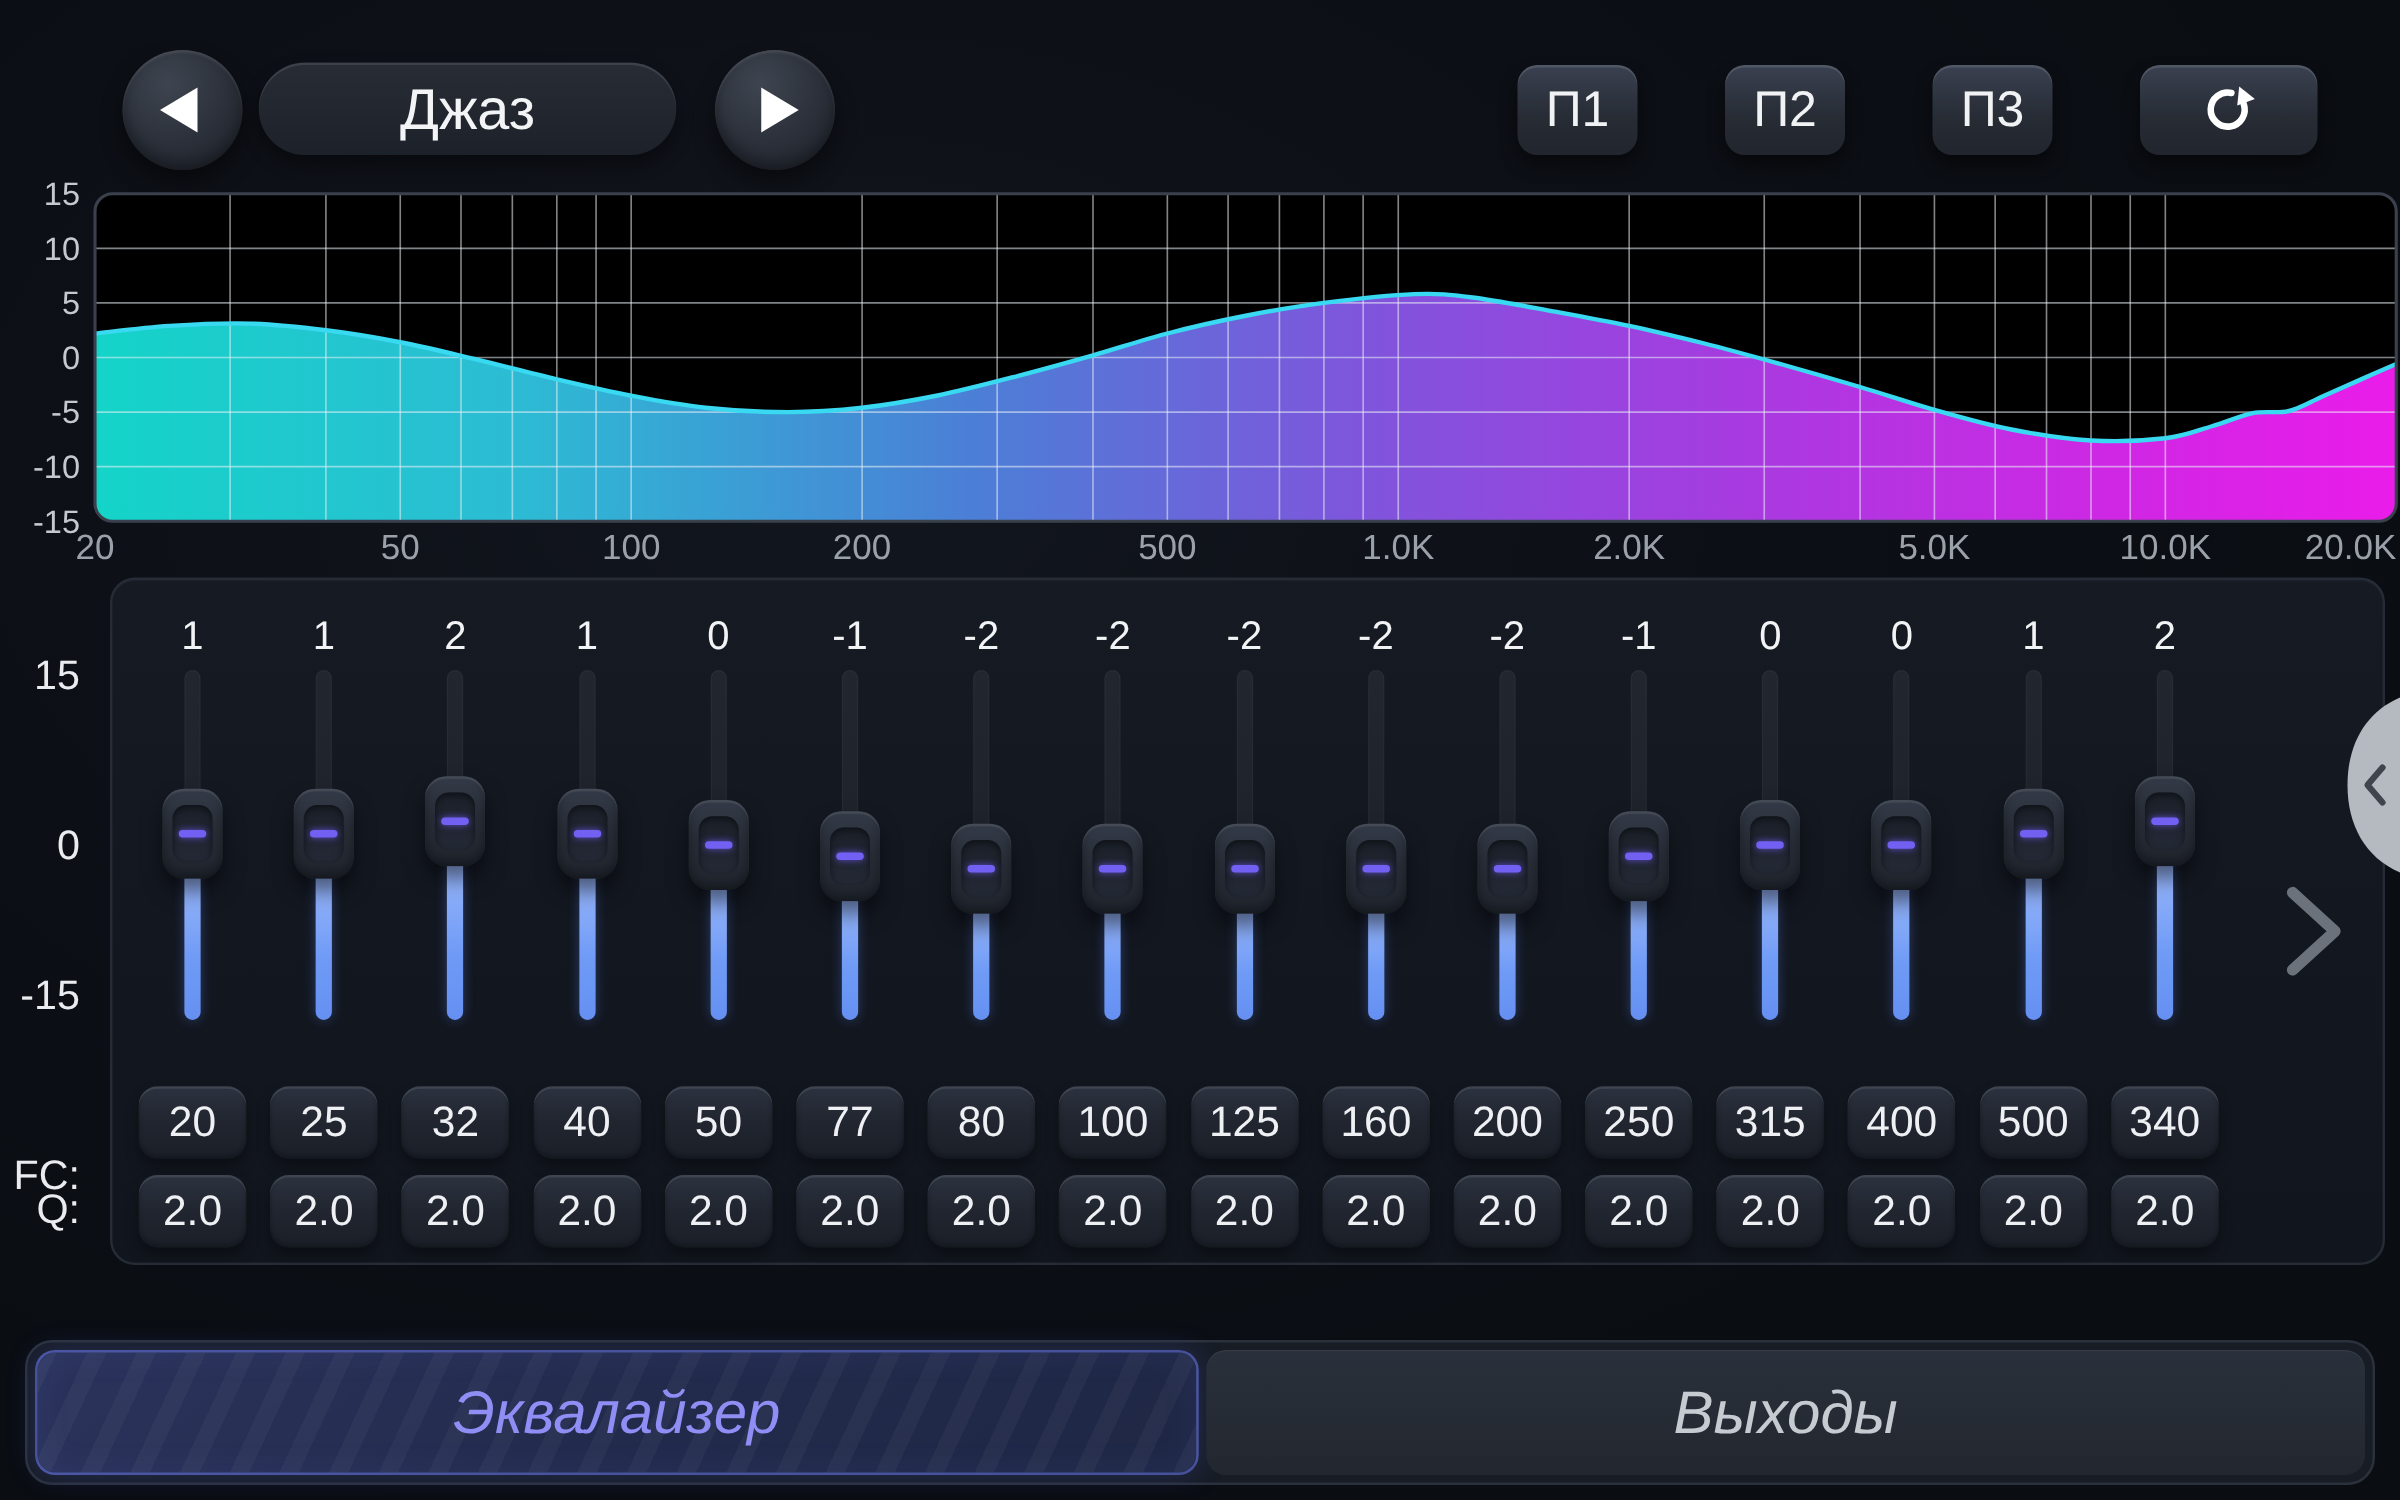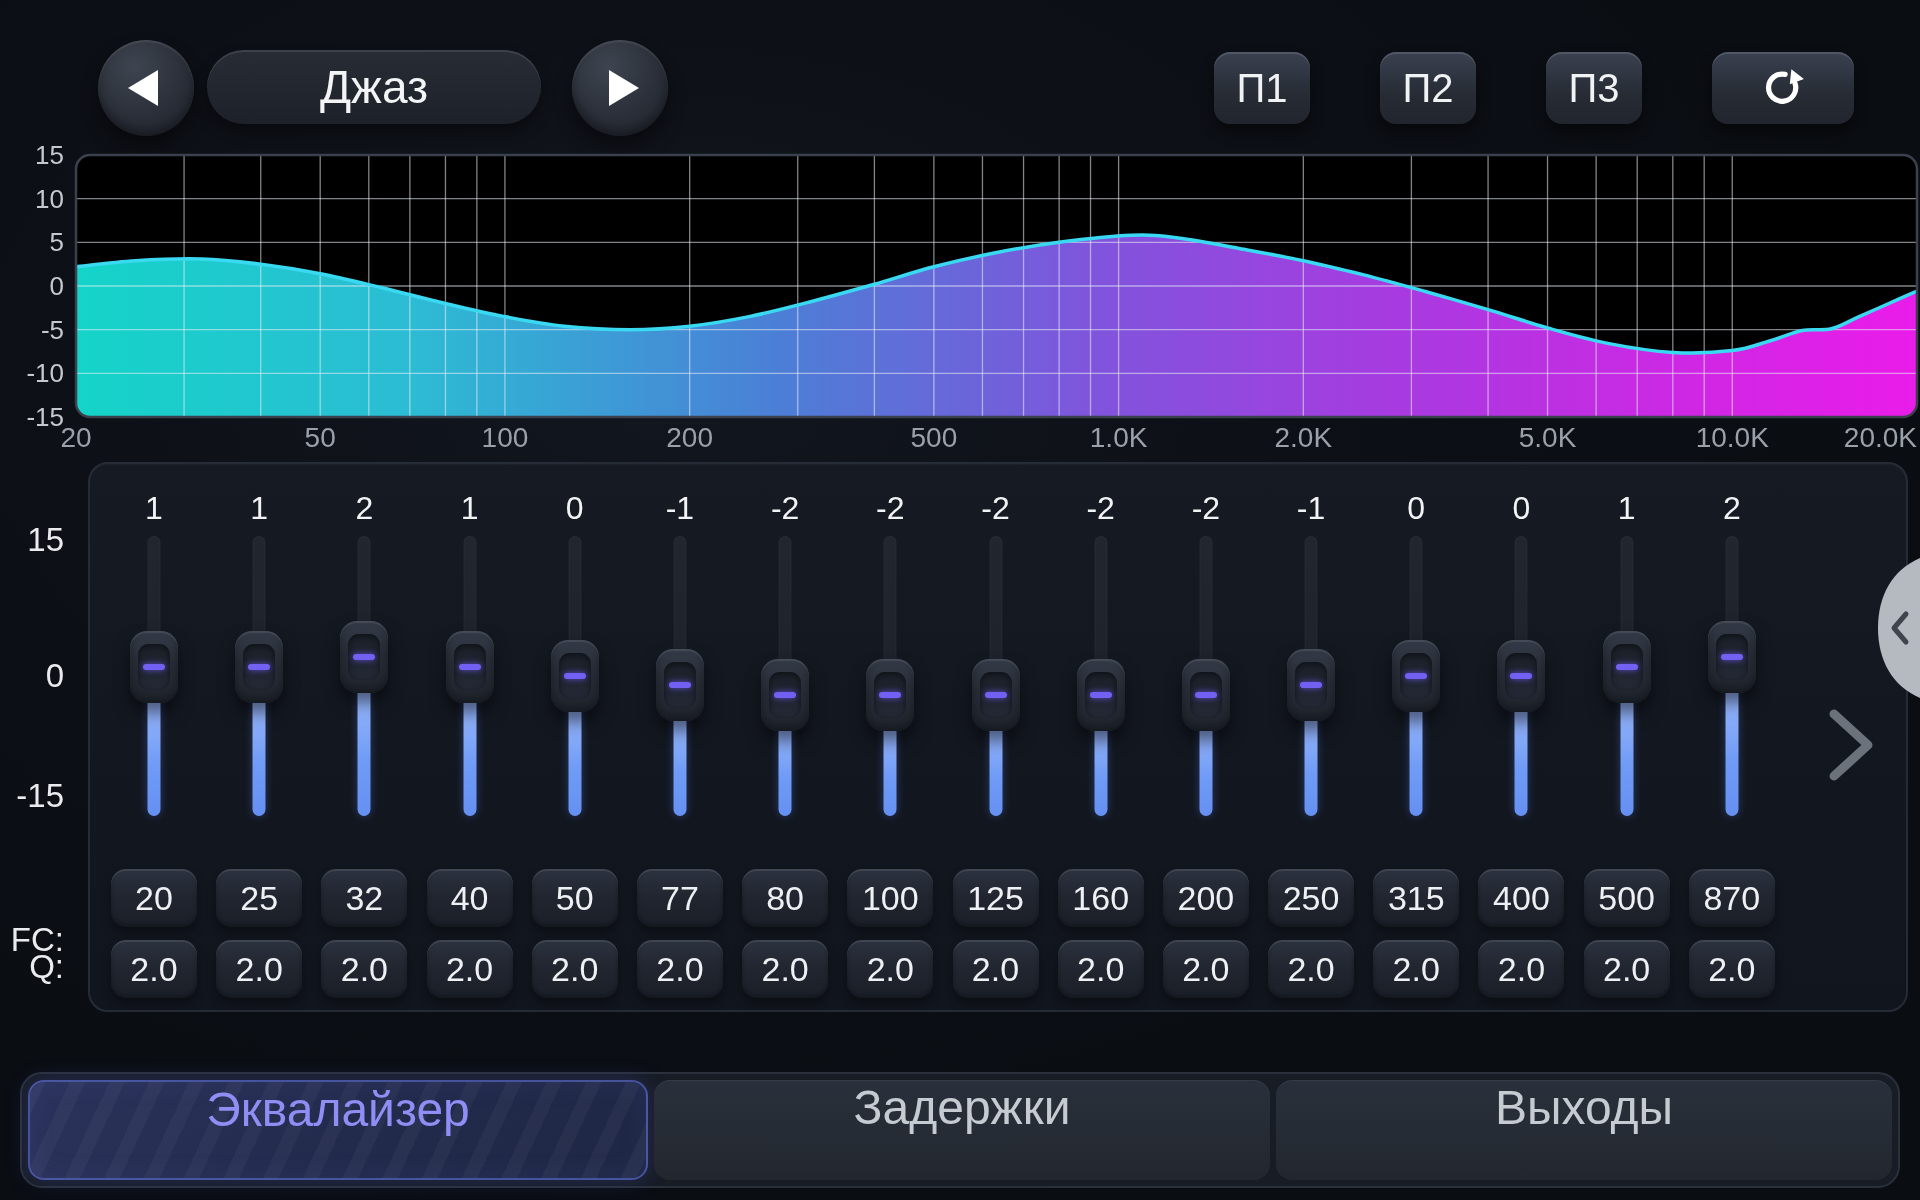--- a/index.html
+++ b/index.html
@@ -49,22 +49,22 @@
     background:linear-gradient(180deg,#2c323f 0%,#20252f 50%,#1a1f28 100%);
     box-shadow:inset 0 2px 0 rgba(255,255,255,.10), inset 0 -2px 4px rgba(0,0,0,.3), 0 6px 10px rgba(0,0,0,.35);
     display:flex;align-items:center;justify-content:center;font-size:34px;color:#eef0f3;cursor:pointer;}
   .chip.fc{margin-top:53px;}
   .chip.q{margin-top:13px;}
   .side-label{position:absolute;left:0;width:64px;text-align:right;font-size:33px;color:#e9ebee;transform:translateY(-50%);}
   
   .tabbar{position:absolute;left:20px;top:1072px;width:1880px;height:116px;border-radius:22px;
     background:#171c25;border:2px solid #2b313c;box-sizing:border-box;display:flex;gap:6px;padding:6px;}
   .tab{flex:1;border-radius:16px;background:linear-gradient(180deg,#2a303b 0%,#22272f 100%);
-    display:flex;justify-content:center;font-size:48px;color:#c6cad1;
-    box-shadow:inset 0 1px 0 rgba(255,255,255,.06);cursor:pointer;position:relative;overflow:hidden;}
+    display:flex;align-items:center;justify-content:center;font-size:48px;color:#c6cad1;
+    box-shadow:inset 0 1px 0 rgba(255,255,255,.06);cursor:pointer;position:relative;overflow:hidden;font-style:italic;}
   .tab.active{background:linear-gradient(135deg,#2b335c 0%,#232b4d 50%,#1f2745 100%);
     border:2px solid rgba(102,116,224,.55);color:#8f8ef5;
     box-shadow:0 0 22px rgba(80,95,220,.25), inset 0 0 30px rgba(120,135,255,.08);}
   .tab.active::before{content:"";position:absolute;inset:0;border-radius:inherit;
     background:repeating-linear-gradient(115deg, rgba(255,255,255,.035) 0 14px, rgba(255,255,255,0) 14px 36px);}
   .tab span{position:relative;}
   
   .edge-svg{position:absolute;}
 </style>
 </head>
@@ -385,21 +385,21 @@
         <div class="gain">2</div>
         <div class="slider">
           <div class="track"></div>
           <div class="fill" style="top: 147.333px; height: 132.667px;"></div>
           <div class="handle" style="top: 85.3333px;">
             <div class="handle-inner">
               <div class="handle-dash"></div>
             </div>
           </div>
         </div>
-        <div class="chip fc">870</div>
+        <div class="chip fc">340</div>
         <div class="chip q">2.0</div>
       </div>
     </div>
 
   <div class="side-label" style="top:540px;">15</div>
   <div class="side-label" style="top:676px;">0</div>
   <div class="side-label" style="top:796px;">-15</div>
   <div class="side-label" style="top:940px;">FC:</div>
   <div class="side-label" style="top:967px;">Q:</div>
 
@@ -409,20 +409,17 @@
   <svg class="edge-svg" style="right:0;top:552px;" width="64" height="152" viewBox="0 0 64 152">
     <path d="M64,6 C36,18 22,44 22,76 C22,108 36,134 64,146 Z" fill="#b5b9c0"></path>
     <polyline points="50,62 38,76 50,90" stroke="#40454d" stroke-width="5" fill="none" stroke-linecap="round" stroke-linejoin="round"></polyline>
   </svg>
 
   <div class="tabbar">
       <div class="tab active">
         <span>Эквалайзер</span>
       </div>
       <div class="tab">
-        <span>Задержки</span>
-      </div>
-      <div class="tab">
         <span>Выходы</span>
       </div>
     </div>
 
 </div>
 
 </body></html>

